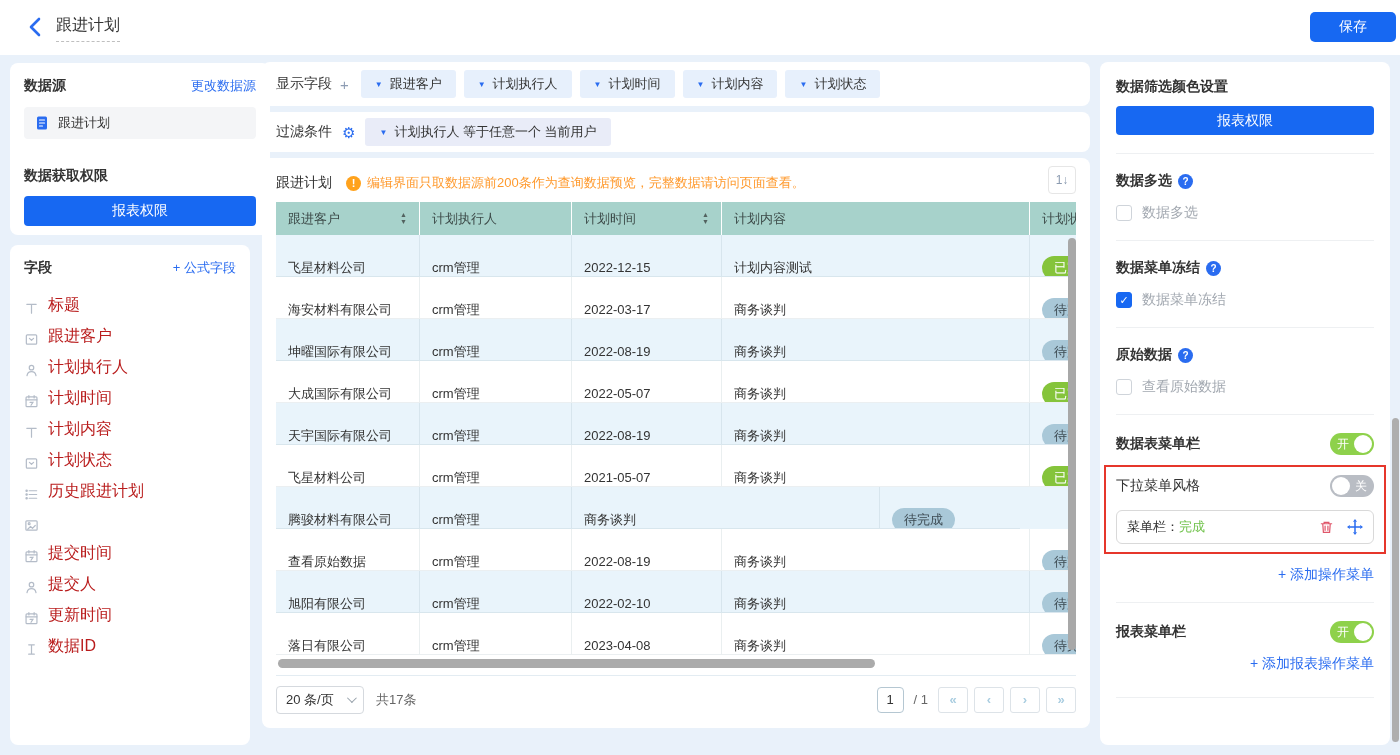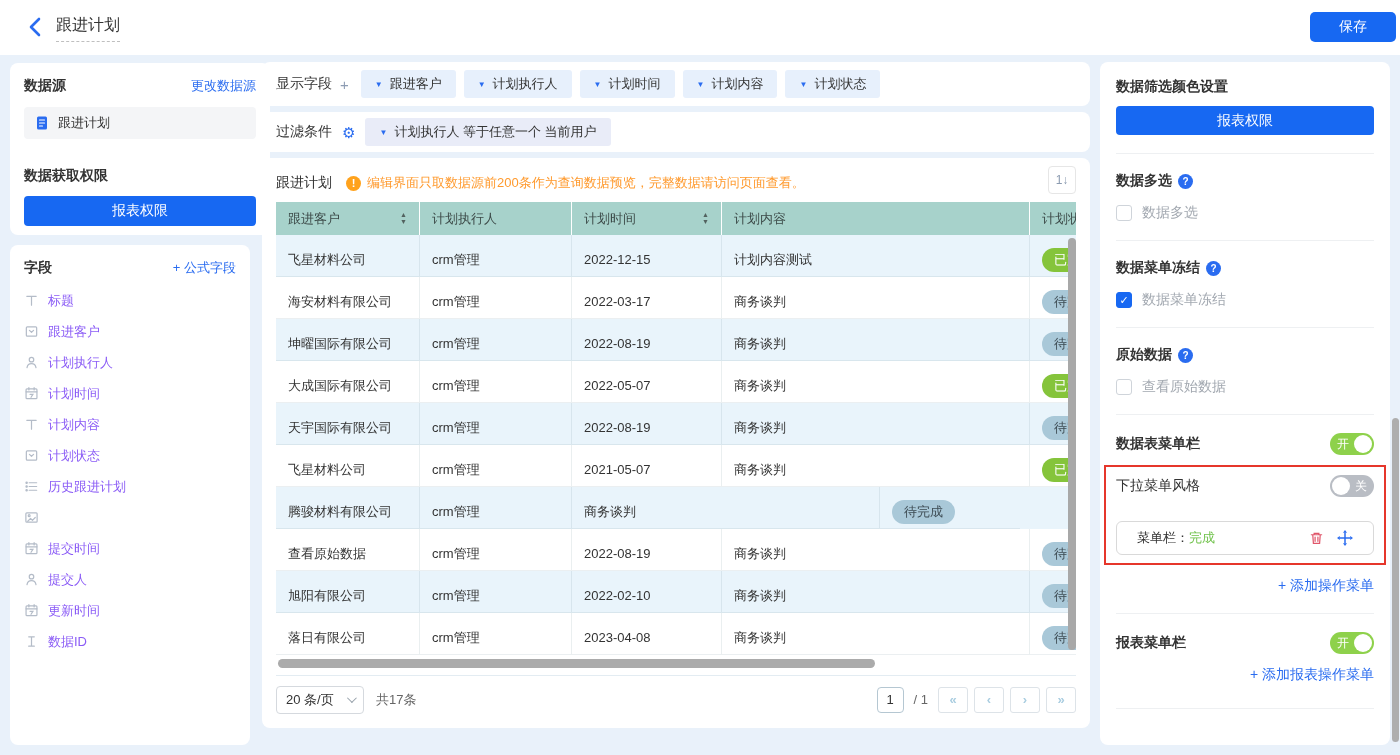--- a/index.html
+++ b/index.html
@@ -18,21 +18,21 @@
   .left1 { left:10px; top:63px; width:260px; height:172px; padding:14px; }
   .sec-head { display:flex; justify-content:space-between; align-items:center; }
   .sec-title { font-size:14px; font-weight:bold; color:#333; }
   .blue-link { font-size:13px; color:#2a6cf0; cursor:pointer; text-decoration:none; }
   .dataset-row { margin-top:12px; height:32px; background:#f4f5f7; border-radius:4px; display:flex; align-items:center; padding:0 10px; gap:8px; font-size:13px; }
   .perm-title { margin-top:28px; font-size:14px; font-weight:bold; }
   .perm-btn { margin-top:11px; width:100%; height:30px; background:#1768f2; color:#fff; border:none; border-radius:4px; font-size:14px; cursor:pointer; font-family:inherit; }
 
   .left2 { left:10px; top:245px; width:240px; height:500px; padding:14px; }
   .field-list { margin-top:8px; }
-  .field-item { display:flex; align-items:center; gap:9px; height:31px; font-size:13px; color:#8b5cf6; cursor:pointer; }
+  .field-item { display:flex; align-items:flex-end; gap:9px; height:31px; font-size:16px; color:#b91c1c; cursor:pointer; }
   .field-item svg { flex:none; }
 
   
   .cardA { left:262px; top:62px; width:828px; height:44px; padding:0 14px; display:flex; align-items:center; gap:8px; }
   .row-label { font-size:14px; color:#333; flex:none; }
   .plus-mini { color:#8d9cb3; font-size:15px; margin-right:4px; cursor:pointer; }
   .chip { height:28px; background:#e7f0fc; border-radius:3px; display:flex; align-items:center; padding:0 14px; gap:7px; font-size:13px; color:#333; cursor:pointer; }
   .chip .caret { color:#2a6cf0; font-size:8px; }
   .cardB { left:262px; top:112px; width:828px; height:40px; padding:0 14px; display:flex; align-items:center; gap:10px; }
   .chip.filter { background:#e9ecf8; }
@@ -47,21 +47,21 @@
   .sort-tool { position:absolute; right:0; top:8px; width:28px; height:28px; border:1px solid #e6e6e6; border-radius:4px; background:#fff; color:#8b9bb0; font-size:12px; display:flex; align-items:center; justify-content:center; cursor:pointer; }
 
   .tbl { position:relative; width:800px; overflow:hidden; }
   .thead { display:flex; height:33px; background:#a7d2cb; }
   .th { display:flex; align-items:center; padding:0 12px; font-size:13px; color:#3c4a48; border-right:1px solid #fff; flex:none; }
   .th:last-child { border-right:none; }
   .sortcol { display:inline-flex; flex-direction:column; margin-left:auto; color:#52625f; font-size:7px; line-height:0.95; cursor:pointer; }
   .c1{width:144px;} .c2{width:152px;} .c3{width:150px;} .c4{width:308px;} .c5{width:140px;}
   .trow { display:flex; height:42px; background:#fff; }
   .trow:nth-child(even) { background:#e9f4fb; }
-  .td { padding:4px 12px; font-size:13px; color:#333; line-height:42px; border-right:1px solid rgba(120,150,160,0.15); border-bottom:1px solid rgba(120,150,160,0.14); flex:none; overflow:hidden; white-space:nowrap; }
+  .td { padding:12px 12px; font-size:13px; color:#333; line-height:42px; border-right:1px solid rgba(120,150,160,0.15); border-bottom:1px solid rgba(120,150,160,0.14); flex:none; overflow:hidden; white-space:nowrap; }
   .td.c5 { border-right:none; }
   .badge { display:inline-block; line-height:24px; margin-top:9px; padding:0 12px; border-radius:13px; font-size:13px; white-space:nowrap; }
   .badge[data-status="done"] { background:#85c43b; color:#fff; }
   .badge[data-status="pending"] { background:#a9c8d8; color:#3d4b53; }
   .vscroll { position:absolute; right:0; top:36px; width:8px; height:412px; background:#a8a8a8; border-radius:4px; }
   .hscroll { position:relative; width:800px; height:10px; margin-top:4px; }
   .hscroll .thumb { position:absolute; left:2px; top:0; width:597px; height:9px; background:#ababab; border-radius:5px; }
 
   .pagerbar { margin-top:6px; border-top:1px solid #e3ecf2; height:48px; display:flex; align-items:center; width:800px; }
   .psize { width:88px; height:28px; border:1px solid #d5d9de; border-radius:4px; display:flex; align-items:center; padding:0 9px; font-size:13px; color:#333; cursor:pointer; background:#fff; }
@@ -83,21 +83,21 @@
   .chk { width:16px; height:16px; border:1px solid #cfd4da; border-radius:3px; background:#fff; display:flex; align-items:center; justify-content:center; font-size:11px; color:#fff; }
   .chk[data-checked="true"] { background:#1768f2; border-color:#1768f2; }
   .chk-label { font-size:14px; color:#a2a8b0; }
   .toggle { width:44px; height:22px; border-radius:11px; display:flex; align-items:center; font-size:12px; color:#fff; cursor:pointer; flex:none; }
   .toggle[data-on="true"] { background:#8ed14b; justify-content:space-between; padding:0 2px 0 7px; }
   .toggle[data-on="false"] { background:#b9bdc4; justify-content:space-between; padding:0 7px 0 2px; flex-direction:row-reverse; }
   .knob { width:18px; height:18px; background:#fff; border-radius:50%; flex:none; }
   .hl-box { margin:10px -12px 4px; border:2px solid #e6362b; padding:8px 10px; }
   .dd-row { display:flex; justify-content:space-between; align-items:center; }
   .dd-label { font-size:14px; color:#333; }
-  .menu-item { margin-top:24px; height:34px; border:1px solid #d9d9d9; border-radius:6px; display:flex; align-items:center; padding:0 20px; font-size:13px; }
+  .menu-item { margin-top:13px; height:34px; border:1px solid #d9d9d9; border-radius:6px; display:flex; align-items:center; padding:0 10px; font-size:13px; }
   .mi-green { color:#6ec148; }
   .mi-icons { margin-left:auto; display:flex; align-items:center; gap:13px; }
   .mi-icons svg { cursor:pointer; }
   .add-link { margin-top:12px; font-size:14px; color:#2a6cf0; cursor:pointer;text-align:right; }
 
   .page-scrollbar { position:absolute; left:1392px; top:418px; width:7px; height:324px; background:#aeaeae; border-radius:4px; }
 </style>
 </head>
 <body>
 

